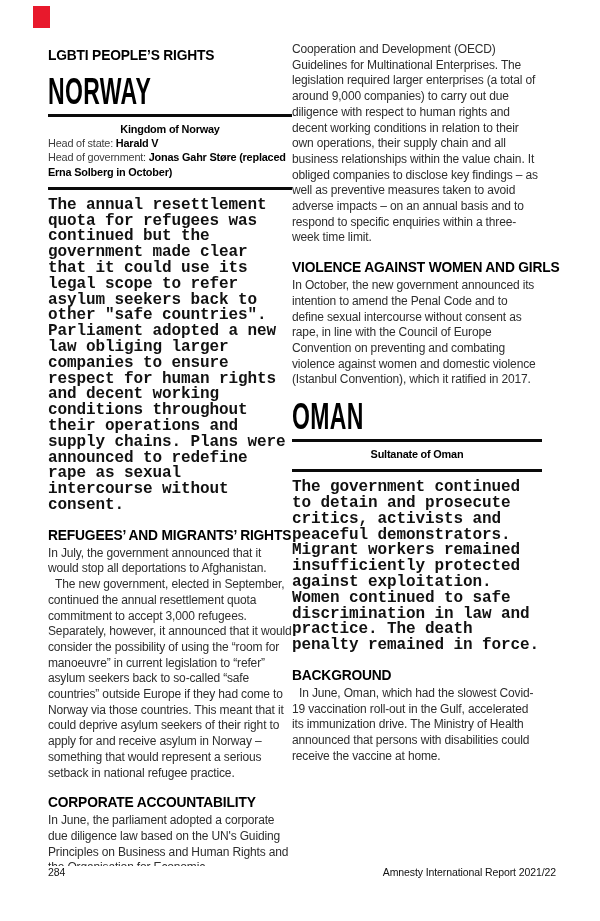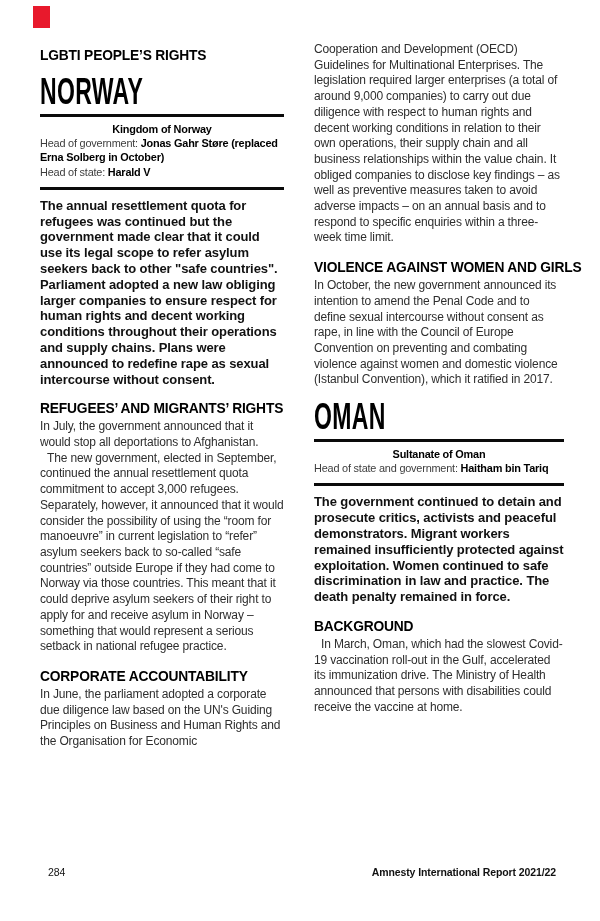--- a/index.html
+++ b/index.html
@@ -14,22 +14,22 @@
   }
   .corner-mark {
     position: absolute;
     left: 33px;
     top: 6px;
     width: 17px;
     height: 22px;
     background: #e8192c;
   }
   .col { position: absolute; }
-  .col-left  { left: 40px;  top: 46px; width: 244px; }
-  .col-right { left: 314px; top: 42px; width: 250px; }
+  .col-left  { left: 48px;  top: 46px; width: 244px; }
+  .col-right { left: 292px; top: 42px; width: 250px; }
 
   p.body {
     font-size: 12px;
     line-height: 15.7px;
     letter-spacing: -0.15px;
     margin: 0;
     color: #2e2e2e;
   }
   p.indent { text-indent: 7px; }
 
@@ -70,61 +70,62 @@
     line-height: 14.2px;
     letter-spacing: -0.2px;
     color: #000;
   }
   .country-info .label { font-weight: normal; color: #3d3d3d; }
   .bold { font-weight: bold; text-align: center; }
   .nowrap { white-space: nowrap; }
 
   p.summary {
     font-weight: bold;
-    font-size: 13px;
+    font-size: 16px;
     line-height: 15.8px;
     letter-spacing: -0.1px;
     margin: 8px 0 0 0;
     color: #111;
+    font-family: Liberation Mono, monospace;
   }
 
   .footer {
     position: absolute;
     left: 48px;
     right: 44px;
     top: 866px;
     display: flex;
     justify-content: space-between;
     align-items: flex-start;
     font-size: 10.5px;
     letter-spacing: -0.1px;
     color: #111;
     background: #fff;
   }
-  .footer .report-title { font-weight: bold; }
+  .footer .report-title { font-weight: normal; }
 </style>
 </head>
 <body>
 
 <div class="page">
 
   <div class="corner-mark"></div>
 
   <div class="col col-left">
 
     <div class="sec-heading first">LGBTI PEOPLE’S RIGHTS</div>
 
     <div class="country-heading">NORWAY</div>
 
     <div class="rule"></div>
 
     <div class="country-info">
       <div class="bold">Kingdom of Norway</div>
+      <div><span class="label">Head of state: </span><span class="bold">Harald V</span></div>
       <div><span class="label">Head of government: </span><span class="bold">Jonas Gahr Støre (replaced Erna Solberg in October)</span></div>
-      <div><span class="label">Head of state: </span><span class="bold">Harald V</span></div>
     </div>
 
     <div class="rule"></div>
 
     <p class="summary">The annual resettlement quota for refugees was continued but the government made clear that it could use its legal scope to refer asylum seekers back to other "safe countries". Parliament adopted a new law obliging larger companies to ensure respect for human rights and decent working conditions throughout their operations and supply chains. Plans were announced to redefine rape as sexual intercourse without consent.</p>
 
     <div class="sec-heading">REFUGEES’ AND MIGRANTS’ RIGHTS</div>
     <p class="body">In July, the government announced that it would stop all deportations to Afghanistan.</p>
     <p class="body indent">The new government, elected in September, continued the annual resettlement quota commitment to accept 3,000 refugees. Separately, however, it announced that it would consider the possibility of using the “room for manoeuvre” in current legislation to “refer” asylum seekers back to so-called “safe countries” outside Europe if they had come to Norway via those countries. This meant that it could deprive asylum seekers of their right to apply for and receive asylum in Norway – something that would represent a serious setback in national refugee practice.</p>
 
@@ -139,29 +140,28 @@
 
     <div class="sec-heading">VIOLENCE AGAINST WOMEN AND GIRLS</div>
     <p class="body">In October, the new government announced its intention to amend the Penal Code and to define sexual intercourse without consent as rape, in line with the Council of Europe Convention on preventing and combating violence against women and domestic violence (Istanbul Convention), which it ratified in 2017.</p>
 
     <div class="country-heading">OMAN</div>
 
     <div class="rule"></div>
 
     <div class="country-info">
       <div class="bold">Sultanate of Oman</div>
-      <div class="nowrap"><span class="label">Head of state and government: </span><span class="bold">Haitham bin Tariq</span></div>
     </div>
 
     <div class="rule"></div>
 
     <p class="summary">The government continued to detain and prosecute critics, activists and peaceful demonstrators. Migrant workers remained insufficiently protected against exploitation. Women continued to safe discrimination in law and practice. The death penalty remained in force.</p>
 
     <div class="sec-heading">BACKGROUND</div>
-    <p class="body indent">In March, Oman, which had the slowest Covid-19 vaccination roll-out in the Gulf, accelerated its immunization drive. The Ministry of Health announced that persons with disabilities could receive the vaccine at home.</p>
+    <p class="body indent">In June, Oman, which had the slowest Covid-19 vaccination roll-out in the Gulf, accelerated its immunization drive. The Ministry of Health announced that persons with disabilities could receive the vaccine at home.</p>
 
   </div>
 
   <div class="footer">
     <span>284</span>
     <span class="report-title">Amnesty International Report 2021/22</span>
   </div>
 
 </div>
 

